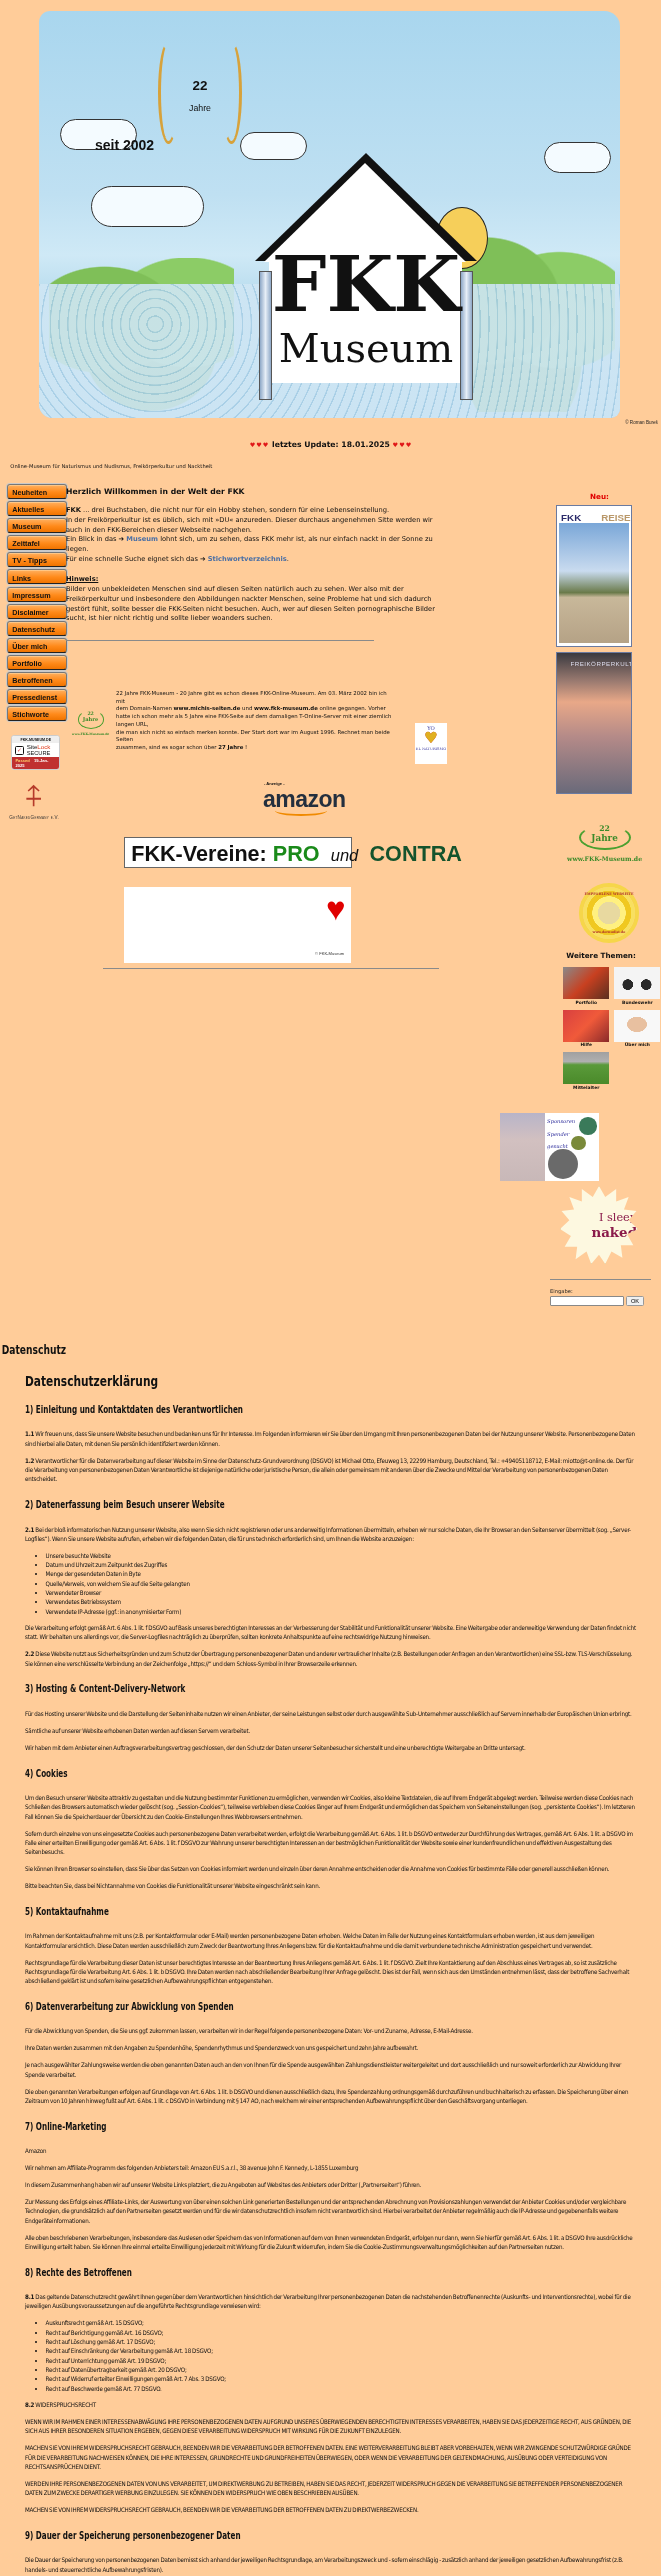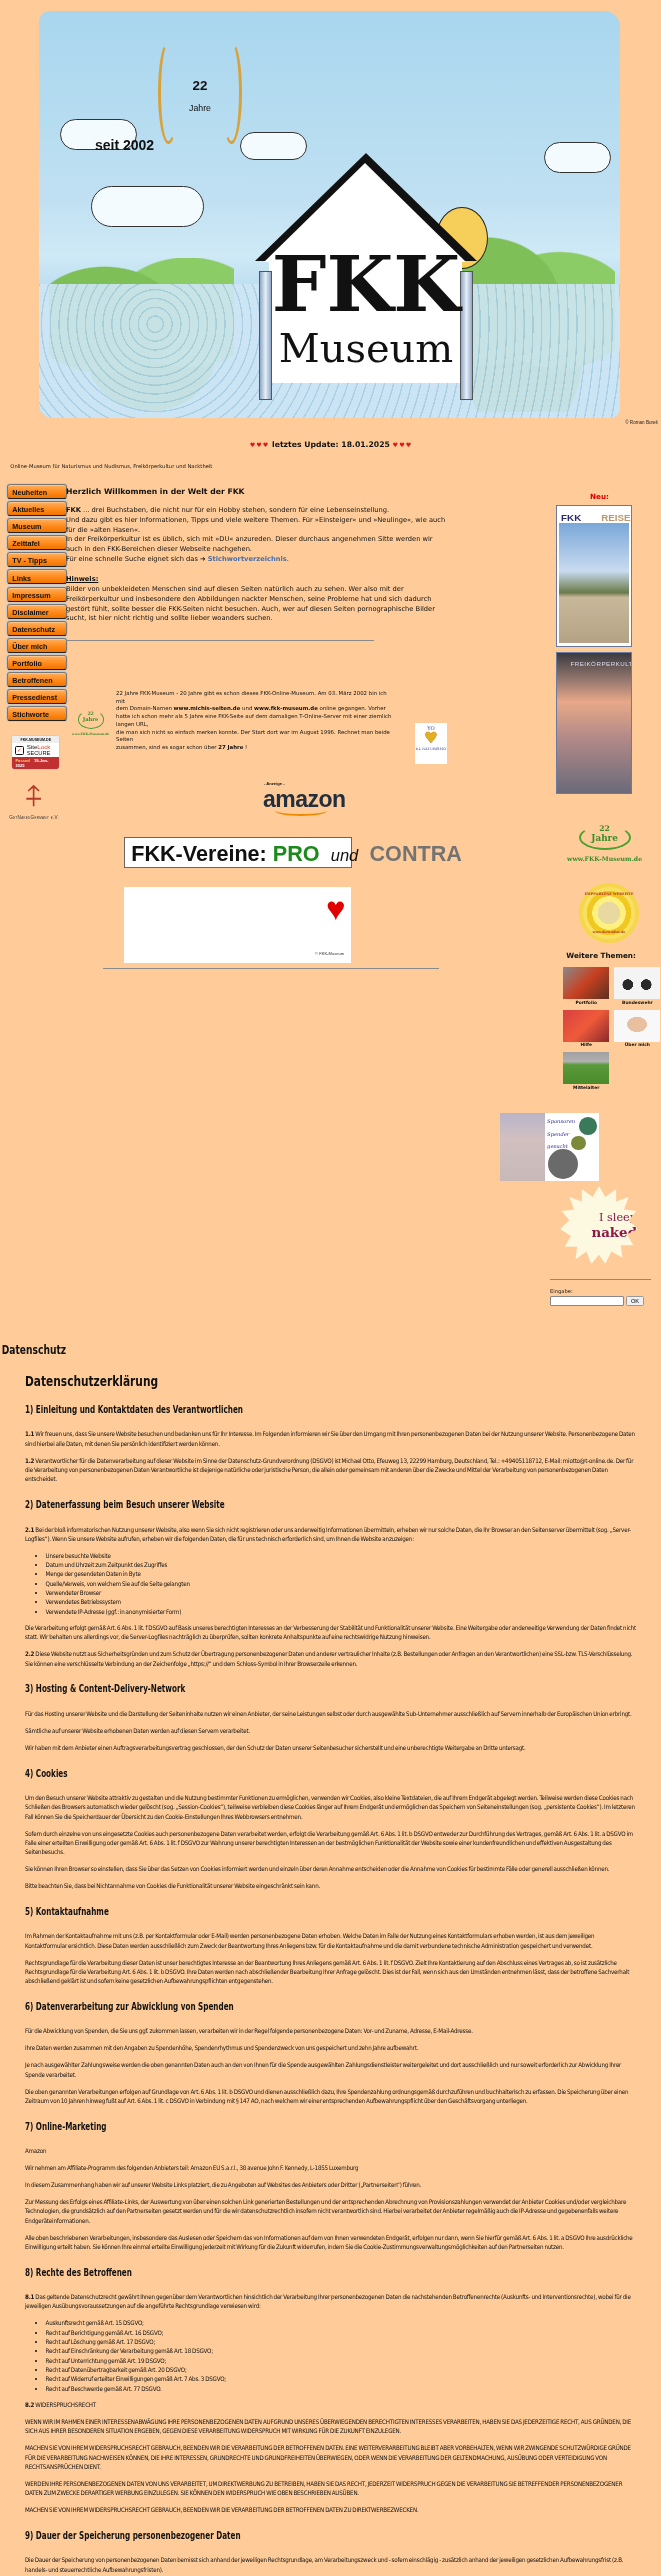--- a/index.html
+++ b/index.html
@@ -190,21 +190,21 @@
   .banner-box {
     position: absolute; background: #fff; border: 0.5px solid #666;
     font-family: "Liberation Sans", sans-serif;
   }
   .vereine {
     left: 124px; top: 837px; width: 228px; height: 31px;
     font-size: 21.6px; font-weight: bold; line-height: 31px; padding-left: 6.2px; white-space: nowrap;
   }
   .vereine .pro { color: #1a8a1a; }
   .vereine .und { color: #111; font-style: italic; font-weight: normal; font-size: 16.5px; margin: 0 5.2px; }
-  .vereine .contra { color: #737373; }
+  .vereine .contra { color: #14532d; }
 
   .liebenswert {
     left: 124px; top: 887px; width: 227px; height: 76px; border: none;
   }
   .liebenswert .txt { position: absolute; left: 8.2px; top: 35px; font-size: 29px; color: #1010e0; white-space: nowrap; }
   .liebenswert .heart { position: absolute; left: 202px; top: 5.2px; font-size: 33px; color: #e00000; line-height: 1; }
   .liebenswert .copy { position: absolute; left: 191px; top: 64px; font-size: 4.1px; color: #333; }
 
   .main-hr { position: absolute; left: 103px; top: 968px; width: 336px; }
 
@@ -385,22 +385,22 @@
 </a>
 
 <a class="gng">
   <div class="fig">⍏</div>
   <div class="lbl">GetNakedGermany e.V.</div>
 </a>
 
 <main class="content">
   <h2>Herzlich Willkommen in der Welt der FKK</h2>
   <p><b>FKK</b><span> ... drei Buchstaben, die nicht nur für ein Hobby stehen, sondern für eine Lebenseinstellung.</span></p>
-  <p>Und dazu gibt es hier Informationen, Tipps und viele weitere Themen. Für »Einsteiger« und »Neulinge«, wie auch für die »alten Hasen«.</p>
   <p>In der Freikörperkultur ist es üblich, sich mit »DU« anzureden. Dieser durchaus angenehmen Sitte werden wir auch in den FKK-Bereichen dieser Webseite nachgehen.</p>
+  <p><span>Ein Blick in das ➔ </span><a class="link">Museum</a><span> lohnt sich, um zu sehen, dass FKK mehr ist, als nur einfach nackt in der Sonne zu liegen.</span></p>
   <p><span>Für eine schnelle Suche eignet sich das ➔ </span><a class="link">Stichwortverzeichnis</a><span>.</span></p>
   <span class="hint-title">Hinweis:</span>
   <p>Bilder von unbekleideten Menschen sind auf diesen Seiten natürlich auch zu sehen. Wer also mit der Freikörperkultur und insbesondere den Abbildungen nackter Menschen, seine Probleme hat und sich dadurch gestört fühlt, sollte besser die FKK-Seiten nicht besuchen. Auch, wer auf diesen Seiten pornographische Bilder sucht, ist hier nicht richtig und sollte lieber woanders suchen.</p>
   <hr style="margin-top:15.5px;width:308px;">
 </main>
 
 <section class="anniv">
   <div class="logo">
     <div class="n">22</div>
     <div class="j">Jahre</div>

